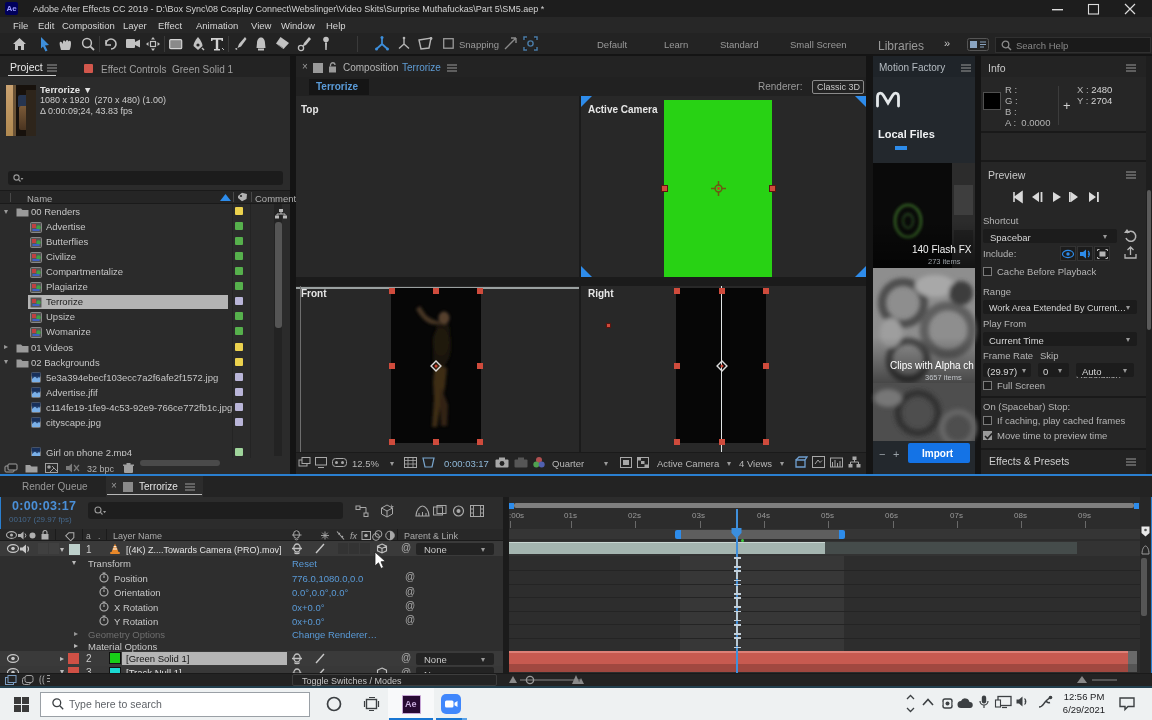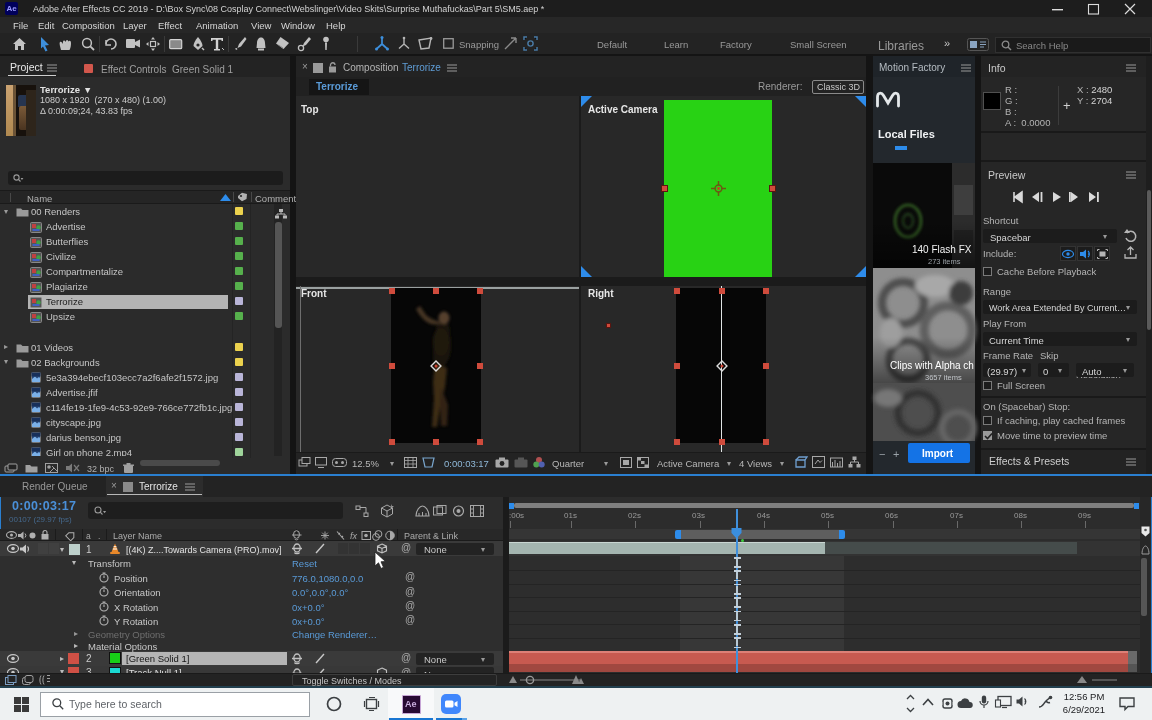--- a/index.html
+++ b/index.html
@@ -122,21 +122,21 @@
       <path d="M1 12 L12 1 M12 1 H7 M12 1 V6" stroke="#8a8a8a" stroke-width="1.4" fill="none"></path>
     </svg>
 <svg style="left:523px;top:36px;" width="15" height="15">
       <g stroke="#4a7ba6" stroke-width="1.5">
         <path d="M1 4 V1 H4 M11 1 H14 V4 M14 11 V14 H11 M4 14 H1 V11"></path>
       </g>
       <circle cx="7.5" cy="7.5" r="2.6" fill="none" stroke="#4a7ba6" stroke-width="1.4"></circle>
     </svg>
 <div class="txt" style="left:597px;top:39px;font-size:9.5px;color:#999;">Default</div>
 <div class="txt" style="left:664px;top:39px;font-size:9.5px;color:#999;">Learn</div>
-<div class="txt" style="left:720px;top:39px;font-size:9.5px;color:#999;">Factory</div>
+<div class="txt" style="left:720px;top:39px;font-size:9.5px;color:#999;">Standard</div>
 <div class="txt" style="left:790px;top:39px;font-size:9.5px;color:#999;">Small Screen</div>
 <div class="txt" style="left:878px;top:39px;font-size:12px;color:#999;">Libraries</div>
 <div class="txt" style="left:944px;top:37px;font-size:11px;color:#c5c5c5;">»</div>
 <svg style="left:967px;top:38px;" width="22" height="13">
       <rect x="0.5" y="0.5" width="21" height="12" rx="2" fill="none" stroke="#555"></rect>
       <rect x="3" y="3" width="7" height="7" fill="#8aa4c0"></rect>
       <path d="M13 4 H19 M13 6.5 H19 M13 9 H17" stroke="#8aa4c0" stroke-width="1.2"></path>
     </svg>
 <div class="abs" style="left:995px;top:37px;width:156px;height:16px;background:#1a1a1a;border:1px solid #303030;"></div>
 <svg style="left:1001px;top:40px;" width="11" height="11">
@@ -297,20 +297,30 @@
 <div class="abs" style="left:0;top:309.4px;width:274px;height:15px;overflow:hidden;">
 <svg style="left:30px;top:2.5px;" width="12" height="11">
         <rect x="0.5" y="0.5" width="11" height="10" rx="1" fill="#555" stroke="#888"></rect>
         <rect x="2" y="2" width="4" height="4" fill="#c04040"></rect>
         <circle cx="8.5" cy="5.5" r="2.2" fill="#3fa045"></circle>
         <rect x="2.5" y="7" width="7" height="2" fill="#4060c0"></rect>
       </svg>
 <div class="txt" style="left:46px;top:2px;font-size:9.5px;color:#c6c6c6;">Upsize</div>
 <div class="abs" style="left:235px;top:3px;width:8px;height:8px;background:#56b04c;border-radius:1px;"></div>
 </div>
+<div class="abs" style="left:0;top:324.4px;width:274px;height:15px;overflow:hidden;">
+<svg style="left:30px;top:2.5px;" width="12" height="11">
+        <rect x="0.5" y="0.5" width="11" height="10" rx="1" fill="#555" stroke="#888"></rect>
+        <rect x="2" y="2" width="4" height="4" fill="#c04040"></rect>
+        <circle cx="8.5" cy="5.5" r="2.2" fill="#3fa045"></circle>
+        <rect x="2.5" y="7" width="7" height="2" fill="#4060c0"></rect>
+      </svg>
+<div class="txt" style="left:46px;top:2px;font-size:9.5px;color:#c6c6c6;">Womanize</div>
+<div class="abs" style="left:235px;top:3px;width:8px;height:8px;background:#56b04c;border-radius:1px;"></div>
+</div>
 <div class="abs" style="left:0;top:339.5px;width:274px;height:15px;overflow:hidden;">
 <div class="txt" style="left:4px;top:2.5px;font-size:8px;color:#9a9a9a;">▸</div>
 <svg style="left:16px;top:3px;" width="13" height="10">
         <path d="M0.5 1.5 H5 L6.5 3 H12.5 V9.5 H0.5 Z" fill="#9a9a9a"></path>
       </svg>
 <div class="txt" style="left:31px;top:2px;font-size:9.5px;color:#c6c6c6;">01 Videos</div>
 <div class="abs" style="left:235px;top:3px;width:8px;height:8px;background:#ecd24e;border-radius:1px;"></div>
 </div>
 <div class="abs" style="left:0;top:354.5px;width:274px;height:15px;overflow:hidden;">
 <div class="txt" style="left:4px;top:2.5px;font-size:8px;color:#9a9a9a;">▾</div>
@@ -347,29 +357,20 @@
 <div class="txt" style="left:46px;top:2px;font-size:9.5px;color:#c6c6c6;">c114fe19-1fe9-4c53-92e9-766ce772fb1c.jpg</div>
 <div class="abs" style="left:235px;top:3px;width:8px;height:8px;background:#b9b5d8;border-radius:1px;"></div>
 </div>
 <div class="abs" style="left:0;top:414.7px;width:274px;height:15px;overflow:hidden;">
 <svg style="left:31px;top:2.5px;" width="10" height="11">
         <rect x="0.5" y="0.5" width="9" height="10" rx="1" fill="#2a4a7a" stroke="#777"></rect>
         <path d="M1 7 L4 4.5 L6 6.5 L8 5 L9 6 V10 H1 Z" fill="#7ab0e8"></path>
         <rect x="0.5" y="0.5" width="9" height="4" fill="#18305a"></rect>
       </svg>
 <div class="txt" style="left:46px;top:2px;font-size:9.5px;color:#c6c6c6;">cityscape.jpg</div>
-<div class="abs" style="left:235px;top:3px;width:8px;height:8px;background:#b9b5d8;border-radius:1px;"></div>
-</div>
-<div class="abs" style="left:0;top:429.8px;width:274px;height:15px;overflow:hidden;">
-<svg style="left:31px;top:2.5px;" width="10" height="11">
-        <rect x="0.5" y="0.5" width="9" height="10" rx="1" fill="#2a4a7a" stroke="#777"></rect>
-        <path d="M1 7 L4 4.5 L6 6.5 L8 5 L9 6 V10 H1 Z" fill="#7ab0e8"></path>
-        <rect x="0.5" y="0.5" width="9" height="4" fill="#18305a"></rect>
-      </svg>
-<div class="txt" style="left:46px;top:2px;font-size:9.5px;color:#c6c6c6;">darius benson.jpg</div>
 <div class="abs" style="left:235px;top:3px;width:8px;height:8px;background:#b9b5d8;border-radius:1px;"></div>
 </div>
 <div class="abs" style="left:0;top:444.8px;width:274px;height:11px;overflow:hidden;">
 <svg style="left:31px;top:2.5px;" width="10" height="11">
         <rect x="0.5" y="0.5" width="9" height="10" rx="1" fill="#2a4a7a" stroke="#777"></rect>
         <path d="M1 7 L4 4.5 L6 6.5 L8 5 L9 6 V10 H1 Z" fill="#7ab0e8"></path>
         <rect x="0.5" y="0.5" width="9" height="4" fill="#18305a"></rect>
       </svg>
 <div class="txt" style="left:46px;top:2px;font-size:9.5px;color:#c6c6c6;">Girl on phone 2.mp4</div>
 <div class="abs" style="left:235px;top:3px;width:8px;height:8px;background:#9fd49b;border-radius:1px;"></div>

